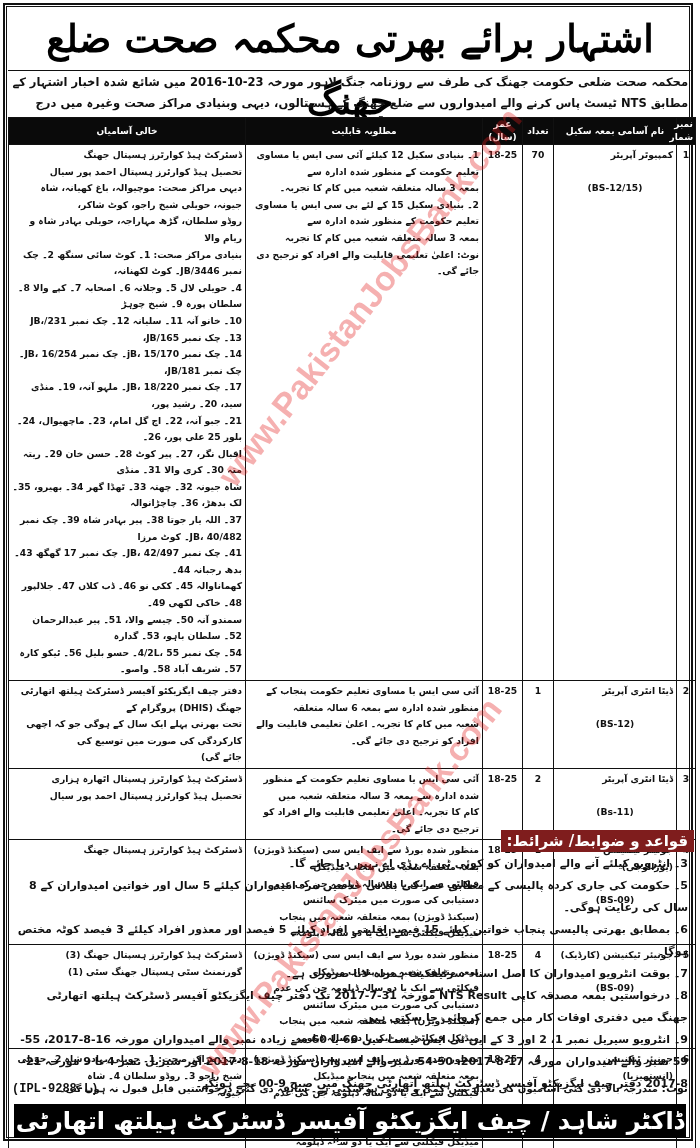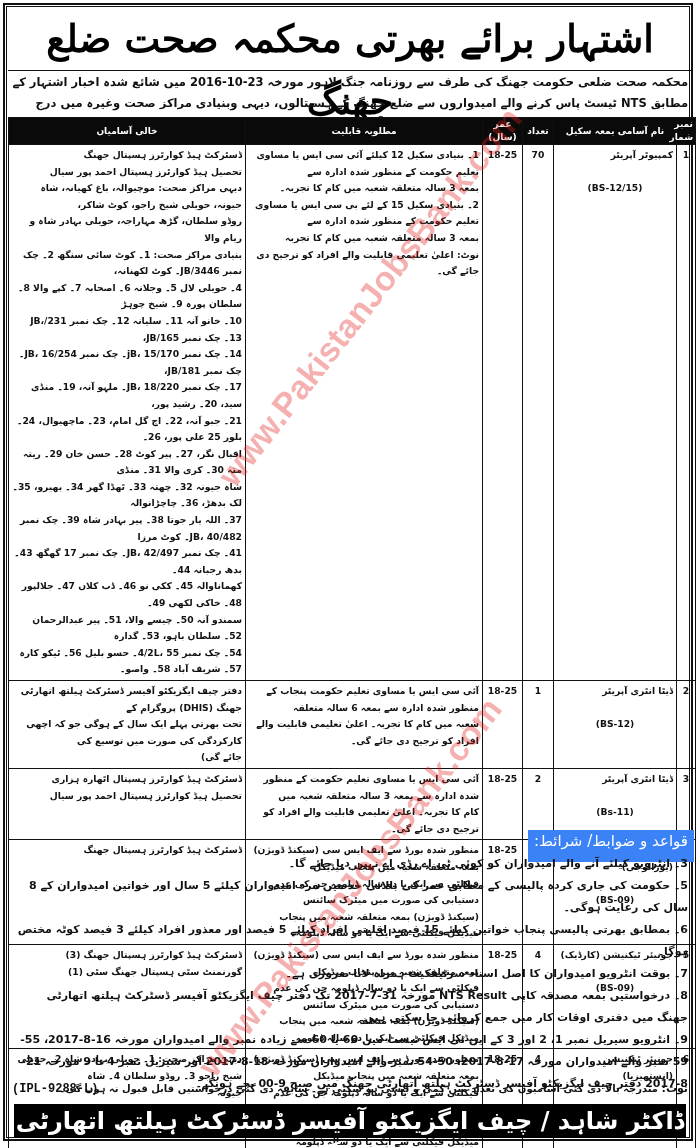--- a/index.html
+++ b/index.html
@@ -19,22 +19,22 @@
                direction: rtl; table-layout: fixed; font-size: 9.2px; line-height: 16.6px; }
   table.jobs th { background: #0a0a0a; color: #fff; font-weight: bold; height: 14px;
                   font-size: 9px; line-height: 13px; border: 1px solid #111; padding: 0 2px; }
   table.jobs td { border: 1px solid #111; vertical-align: top; padding: 2px 3px;
                   text-align: right; font-weight: bold; }
   table.jobs td.c { text-align: center; }
   .post-scale { display: block; text-align: center; margin-top: 16px; font-weight: bold;
                 direction: ltr; }
   .q-line { display: block; }
   .v-line { display: block; text-align: right; }
-  .rules-head { position: absolute; right: 6px; top: 830px; background: #3b82f6; color: #fff;
-                font-size: 15px; font-weight: normal; padding: 0 6px; height: 32px; line-height: 22px;
+  .rules-head { position: absolute; right: 6px; top: 830px; background: #7f1d1d; color: #fff;
+                font-size: 15px; font-weight: bold; padding: 0 6px; height: 22px; line-height: 22px;
                 direction: rtl; }
   .rules { position: absolute; left: 12px; top: 853px; width: 676px; direction: rtl;
            text-align: right; font-size: 11px; font-weight: bold; line-height: 22px; }
   .rule { display: block; }
   .note-row { position: absolute; left: 12px; top: 1079px; width: 676px; height: 20px; }
   .note { position: absolute; right: 0; top: 0; direction: rtl; font-size: 10px;
           font-weight: bold; line-height: 20px; }
   .note .lbl { font-size: 11px; }
   .ref { position: absolute; left: 0; top: 0; font-size: 12px; font-weight: bold;
          line-height: 20px; direction: ltr; font-family: Liberation Mono, monospace; }

